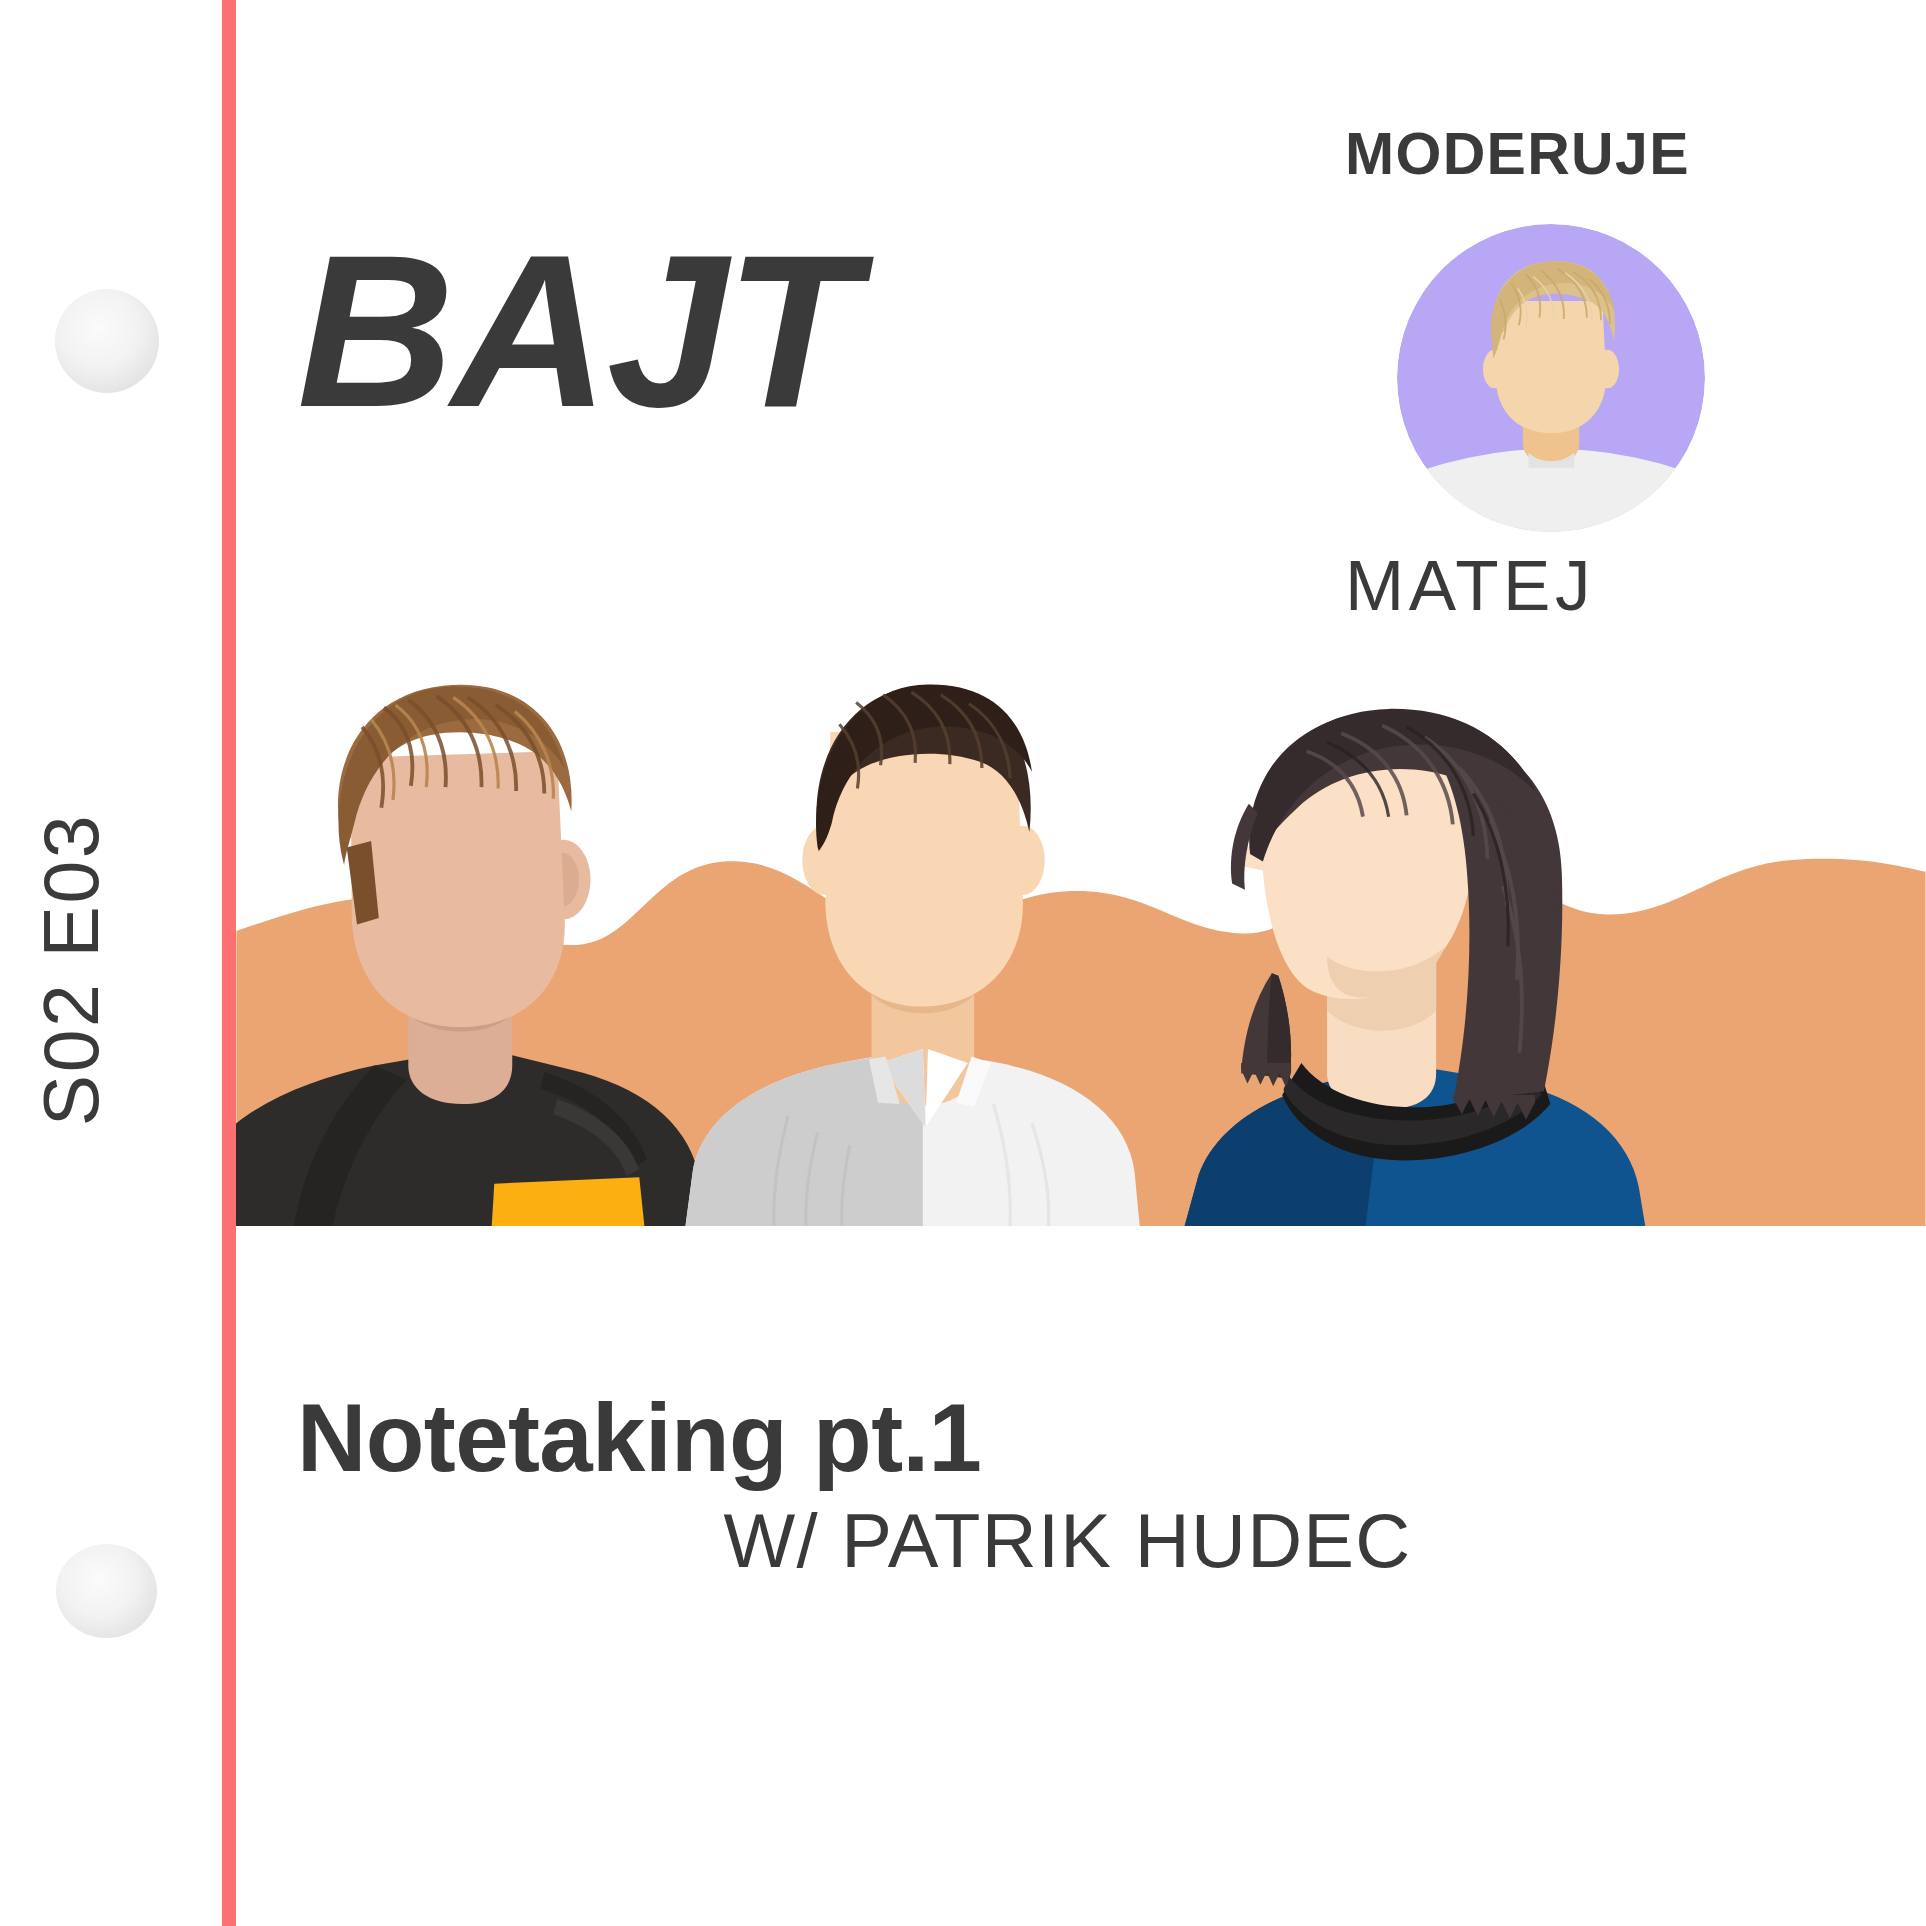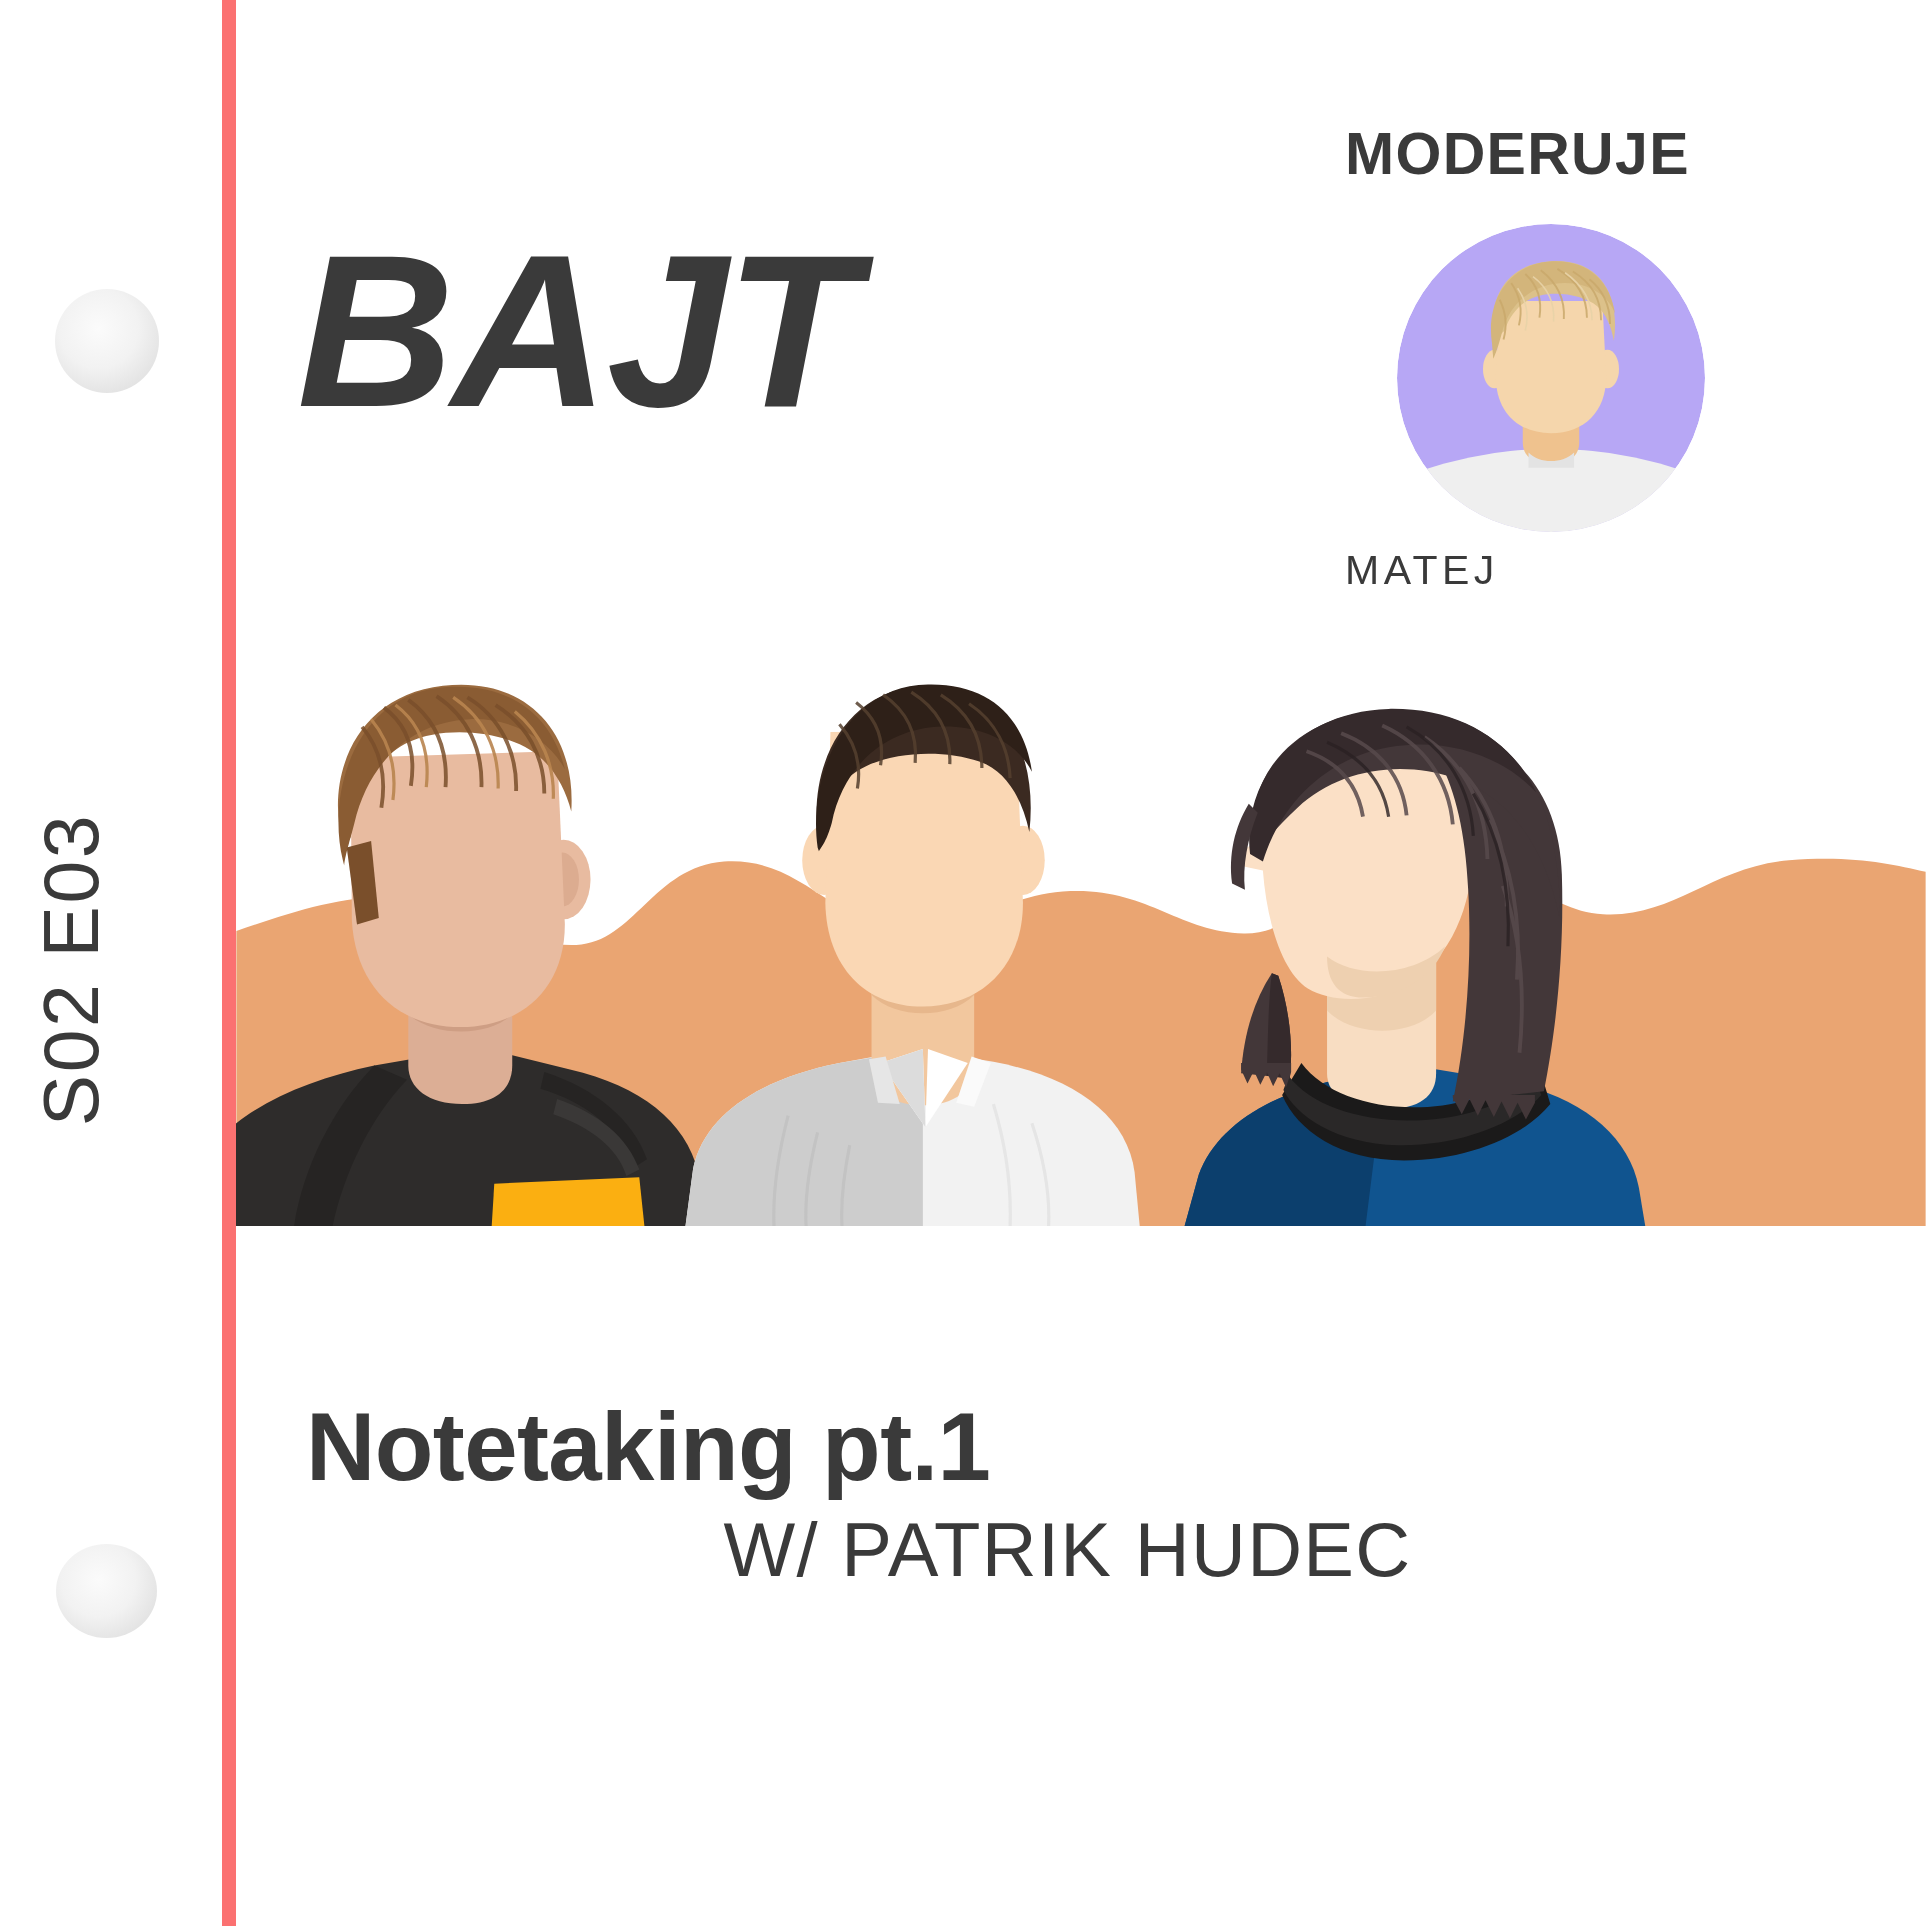--- a/index.html
+++ b/index.html
@@ -90,21 +90,21 @@
   }
   .host-avatar-wrap {
     position: relative;
     width: 308px;
     height: 308px;
     margin: 40px auto 0 auto;
   }
   .host-avatar-wrap svg { display: block; }
   .host-name {
     margin-top: 18px;
-    font-size: 41px;
+    font-size: 71px;
     font-weight: 300;
     letter-spacing: 4.5px;
     color: #3A3A3A;
     line-height: 1;
   }
 
   
   .guest-panel {
     position: absolute;
     left: 236px;
@@ -121,21 +121,21 @@
     left: 297px;
     top: 1384px;
     width: 1541px;
   }
   .episode-title {
     font-size: 96px;
     font-weight: 700;
     letter-spacing: -0.6px;
     color: #3A3A3A;
     line-height: 1.12;
-    margin: 9px;
+    margin: 0;
   }
   .episode-guest {
     margin-top: 11.6px;
     font-size: 76px;
     font-weight: 300;
     letter-spacing: 1.3px;
     color: #3A3A3A;
     line-height: 1;
     text-align: center;
   }

